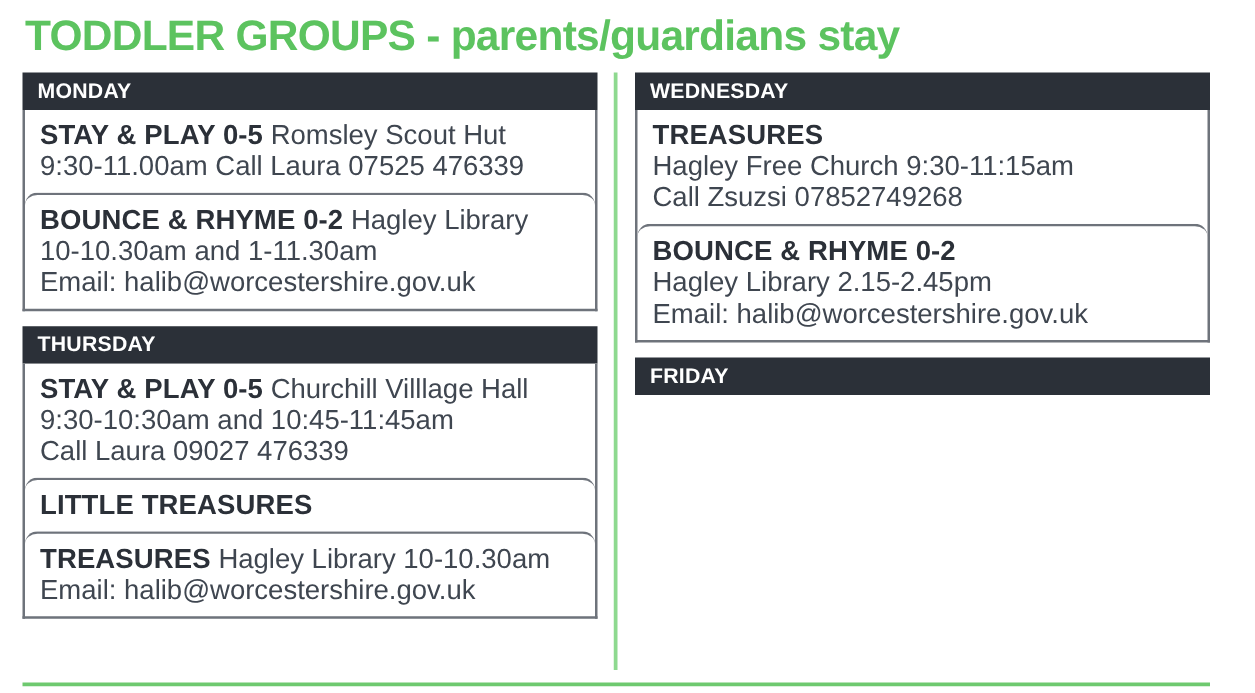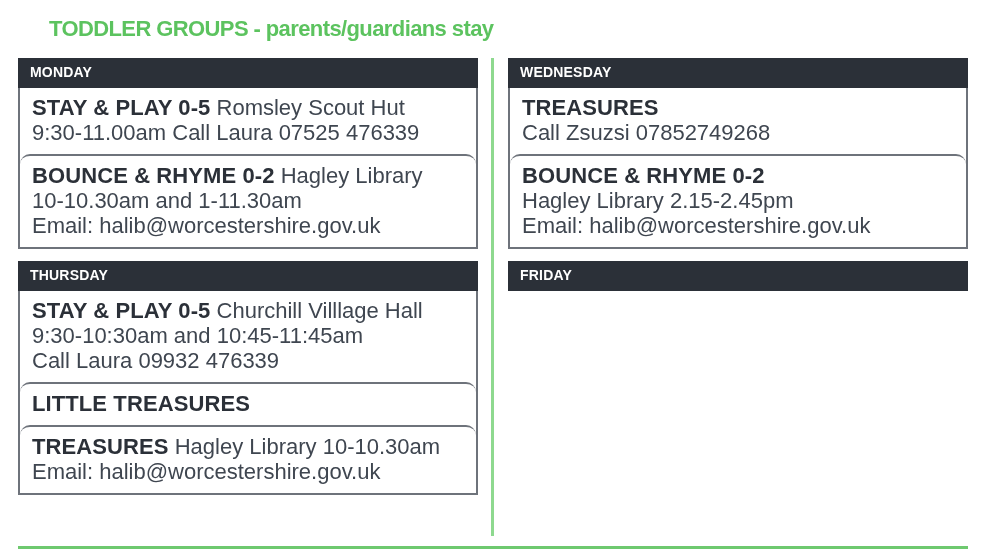--- a/index.html
+++ b/index.html
@@ -20,27 +20,26 @@
     width: 1004px;
     height: 554px;
     box-sizing: border-box;
   }
 
   
   .title {
     position: absolute;
     left: 20px;
     top: 8px;
-    font-size: 22px;
+    font-size: 34px;
     font-weight: bold;
     color: #5cc35f;
     letter-spacing: -0.6px;
     white-space: nowrap;
     line-height: 42px;
-    margin-left: 29px;
   }
 
   
   .col {
     position: absolute;
     top: 58px;
     width: 460px;
   }
   .col-left  { left: 18px; }
   .col-right { left: 508px; }
@@ -66,21 +65,21 @@
   }
 
   
   .day-group {
     margin-bottom: 12px;
   }
 
   .day-header {
     background: #2b3038;
     color: #ffffff;
-    font-size: 14px;
+    font-size: 17px;
     font-weight: bold;
     letter-spacing: 0.2px;
     padding: 5px 12px 0 12px;
     box-sizing: border-box;
     height: 30px;
     line-height: 19px;
   }
 
   .day-body {
     border: 2px solid #6e737b;
@@ -131,41 +130,42 @@
             <div class="entry-line"><span>Email: halib@worcestershire.gov.uk</span></div>
           </div>
         </div>
       </div>
       <div class="day-group">
         <div class="day-header">THURSDAY</div>
         <div class="day-body">
           <div class="entry">
             <div class="entry-line"><span class="strong">STAY &amp; PLAY 0-5</span><span> Churchill Villlage Hall</span></div>
             <div class="entry-line"><span>9:30-10:30am and 10:45-11:45am</span></div>
-            <div class="entry-line"><span>Call Laura 09932 476339</span></div>
+            <div class="entry-line"><span>Call Laura 09027 476339</span></div>
           </div>
           <div class="entry">
             <div class="entry-line"><span class="strong">LITTLE TREASURES</span></div>
           </div>
           <div class="entry">
             <div class="entry-line"><span class="strong">TREASURES</span><span> Hagley Library 10-10.30am</span></div>
             <div class="entry-line"><span>Email: halib@worcestershire.gov.uk</span></div>
           </div>
         </div>
       </div>
     </div>
 
   <div class="vdivider"></div>
 
   <div class="col col-right">
       <div class="day-group">
         <div class="day-header">WEDNESDAY</div>
         <div class="day-body">
           <div class="entry">
             <div class="entry-line"><span class="strong">TREASURES</span></div>
+            <div class="entry-line"><span>Hagley Free Church 9:30-11:15am</span></div>
             <div class="entry-line"><span>Call Zsuzsi 07852749268</span></div>
           </div>
           <div class="entry">
             <div class="entry-line"><span class="strong">BOUNCE &amp; RHYME 0-2</span></div>
             <div class="entry-line"><span>Hagley Library 2.15-2.45pm</span></div>
             <div class="entry-line"><span>Email: halib@worcestershire.gov.uk</span></div>
           </div>
         </div>
       </div>
       <div class="day-group">

